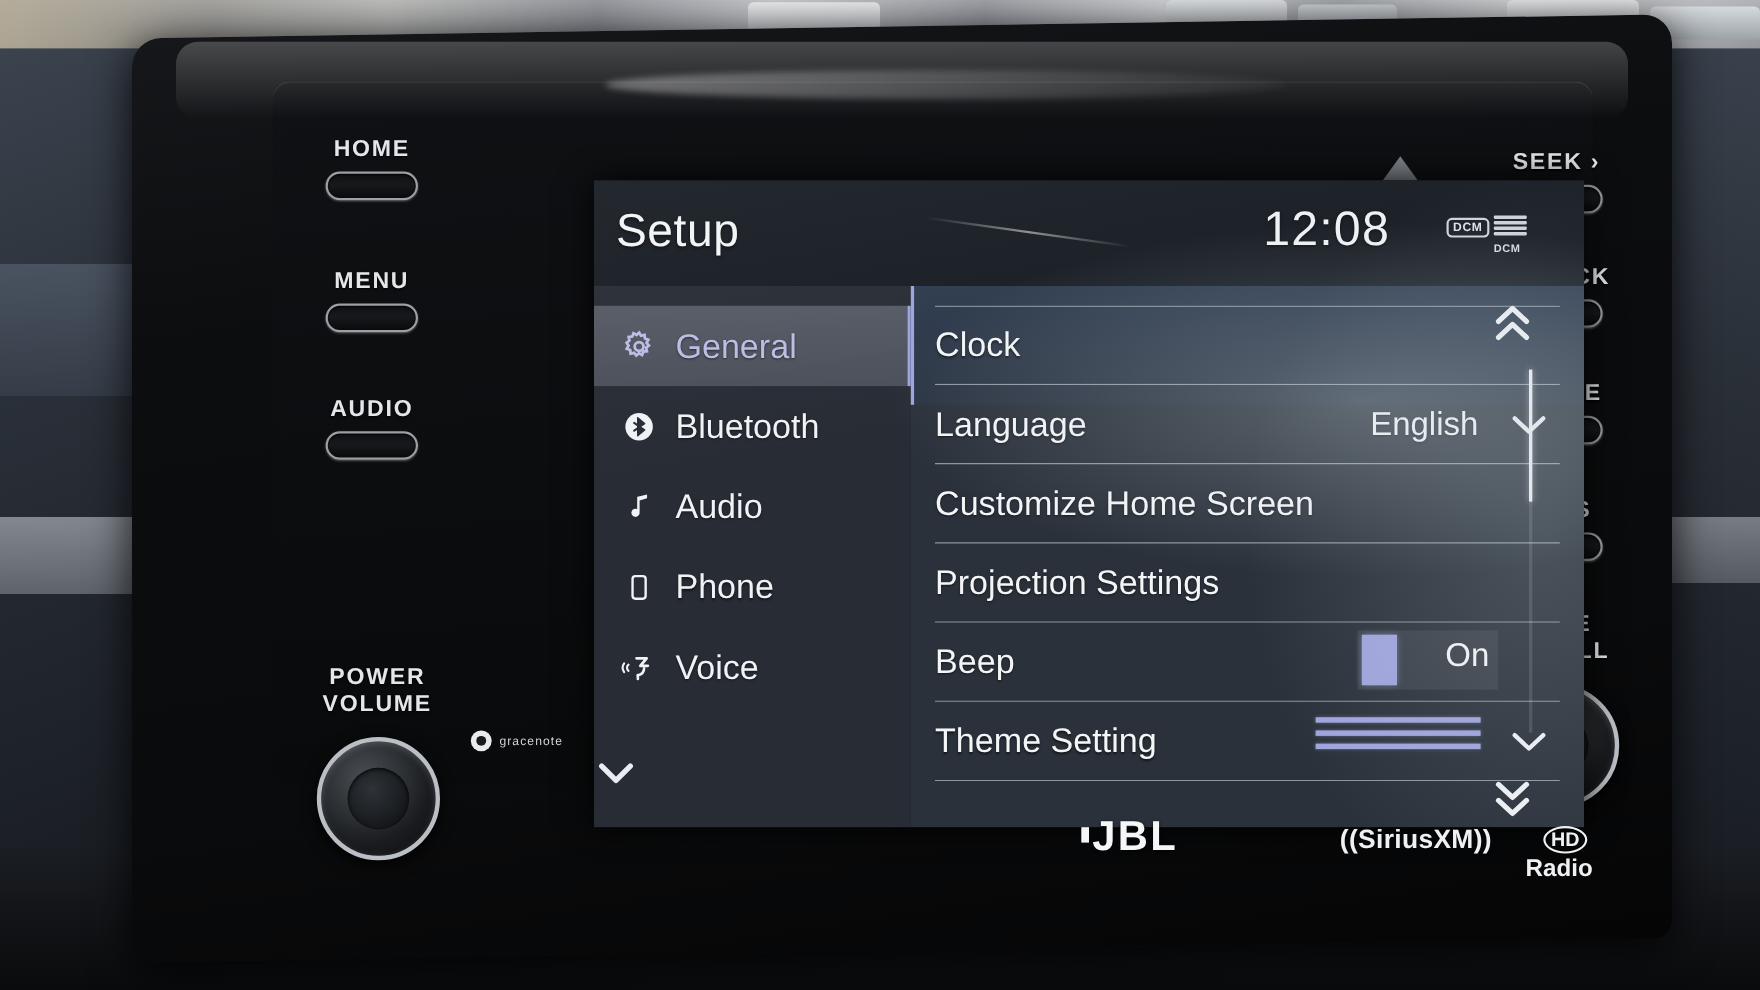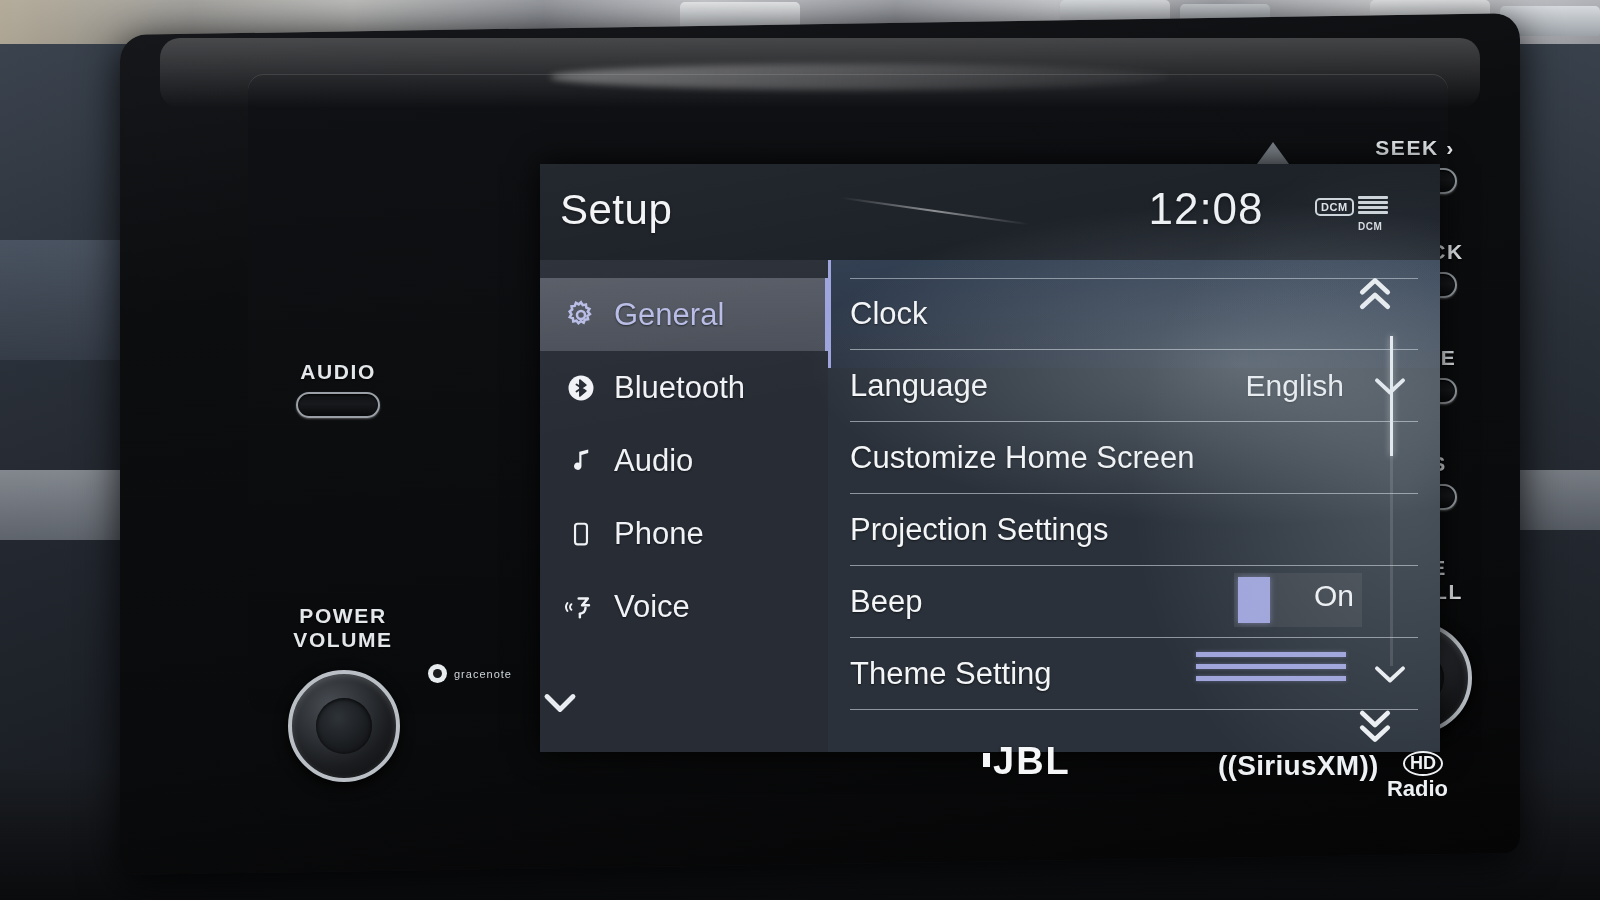--- a/index.html
+++ b/index.html
@@ -260,21 +260,21 @@
   .jbl {
     position:absolute; left:735px; top:22px; font-size:38px; font-weight:bold;
     color:#f4f6f8; letter-spacing:2px; font-family:"Liberation Sans", sans-serif;
     text-shadow:0 1px 3px rgba(0,0,0,.8);
   }
   .jbl .tick {
     display:inline-block; width:7px; height:14px; background:#f4f6f8;
     margin-right:3px; vertical-align:7px;
   }
   .siriusxm {
-    position:absolute; left:970px; top:32px; font-size:28px; font-weight:bold;
+    position:absolute; left:970px; top:32px; font-size:24px; font-weight:bold;
     color:#eef1f4; letter-spacing:.3px;
   }
   .hdradio {
     position:absolute; left:1120px; top:31px; font-size:22px; font-weight:bold;
     color:#eef1f4;
     text-align:right;
   }
   .hdradio .hd {
     display:inline-block; border:2px solid #eef1f4; border-radius:50%/50%;
     padding:0 5px; margin-right:5px; font-size:18px;
@@ -314,20 +314,28 @@
 </div>
 
 <div id="headunit">
 <div id="headunit-inner">
 
   <div class="hu-plate"></div>
   <div class="hu-gloss"></div>
   <div class="hu-gloss2"></div>
   <div class="bezel-triangle"></div>
 
+  <div class="btn-col" style="left:158px;top:100px;width:120px;">
+    <div class="cap">HOME</div>
+    <div class="hard-btn"></div>
+  </div>
+  <div class="btn-col" style="left:158px;top:220px;width:120px;">
+    <div class="cap">MENU</div>
+    <div class="hard-btn"></div>
+  </div>
   <div class="btn-col" style="left:158px;top:336px;width:120px;">
     <div class="cap">AUDIO</div>
     <div class="hard-btn"></div>
   </div>
   <div class="btn-col" style="left:158px;top:580px;width:130px;">
     <div class="cap">POWER</div>
     <div class="cap">VOLUME</div>
   </div>
   <div class="knob-dial" style="left:168px;top:646px;"></div>
 

